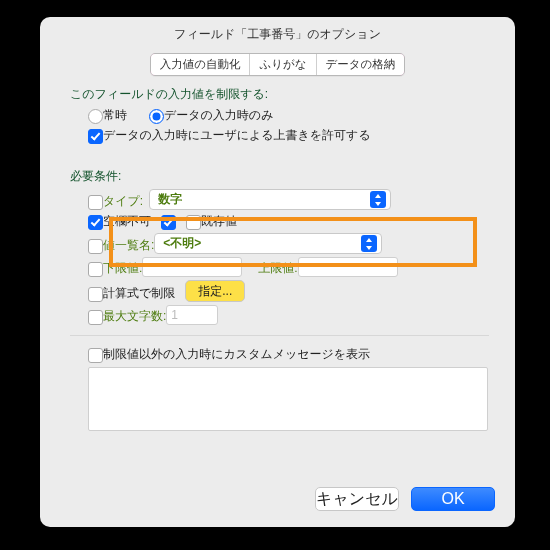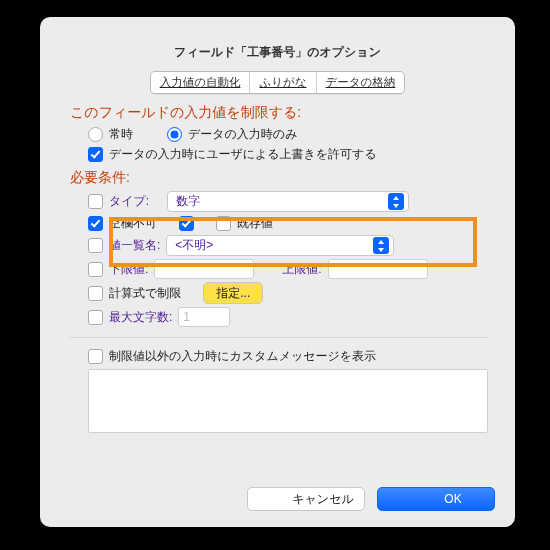--- a/index.html
+++ b/index.html
@@ -19,63 +19,60 @@
     width: 475px;
     height: 510px;
     background: #ececec;
     border-radius: 10px;
     box-shadow: 0 20px 40px rgba(0,0,0,0.5), 0 0 0 1px rgba(0,0,0,0.15);
     overflow: hidden;
   }
   .title {
     text-align: center;
     font-size: 12px;
-    font-weight: 700;
+    font-weight: 400;
     padding: 9px 0 6px;
     color: #333;
-    margin-top: 18px;
   }
   .tabbar {
     display: flex;
     justify-content: center;
     margin: 4px auto 10px;
   }
   .tabseg {
     display: flex;
     border: 1px solid #b8b8b8;
     border-radius: 5px;
     overflow: hidden;
     background: #f9a8d4;
     box-shadow: 0 1px 0 rgba(0,0,0,0.04);
-    text-decoration: underline;
   }
   .tab {
     padding: 3px 9px;
     font-size: 11.5px;
     background: #fff;
     border-right: 1px solid #cfcfcf;
     cursor: default;
     color: #333;
   }
   .tab:last-child { border-right: none; }
   .tab.active {
     background: #e4e4e4;
   }
   .content {
     padding: 0 26px 0 30px;
   }
   .section-label {
-    font-size: 14px;
+    font-size: 12px;
     margin: 6px 0 4px;
-    color: #c2410c;
+    color: #14532d;
   }
   .row {
     display: flex;
-    align-items: center;
-    gap: 6px;
+    align-items: flex-end;
     margin: 3px 0 3px 18px;
     flex-wrap: wrap;
   }
   .radio, .check {
     width: 13px; height: 13px;
     border-radius: 50%;
     border: 1px solid #aaa;
     background: #fff;
     display: inline-block;
     position: relative;
@@ -104,31 +101,32 @@
   .check.on::after {
     content: "";
     position: absolute;
     left: 3.5px; top: 0.5px;
     width: 3px; height: 7px;
     border: solid #fff;
     border-width: 0 2px 2px 0;
     transform: rotate(42deg);
   }
   .lbl { font-size: 12px; }
-  .dim { color: #4c1d95; }
+  .dim { color: #4d7c0f; }
   .select {
     height: 19px;
     border: 1px solid #c9c9c9;
     border-radius: 4px;
     background: #fff;
     display: inline-flex;
     align-items: center;
     padding: 0 4px 0 8px;
     font-size: 12px;
     position: relative;
+    font-weight: bold;
   }
   .select .arrows {
     width: 16px; height: 17px;
     margin-left: 6px;
     background: #0a66ff;
     border-radius: 3px;
     position: relative;
   }
   .select .arrows::before, .select .arrows::after {
     content: "";
@@ -182,26 +180,25 @@
     bottom: 16px;
     display: flex;
     gap: 12px;
   }
   .pushbtn {
     min-width: 82px;
     height: 22px;
     border-radius: 5px;
     border: 1px solid #c7c7c7;
     background: #fff;
-    font-size: 12px;
+    font-size: 16px;
     display: flex;
     align-items: center;
     justify-content: center;
     cursor: default;
-    padding-left: 34px;
   }
   .pushbtn.primary {
     background: linear-gradient(#3e8bff, #0a66ff);
     border-color: #0a66ff;
     color: #fff;
     font-weight: 500;
     text-align: right;
   }
   .highlight-box {
     position: absolute;
@@ -235,21 +232,21 @@
       <span class="lbl">常時</span>
       <span style="width:22px"></span>
       <span class="radio sel"></span>
       <span class="lbl">データの入力時のみ</span>
     </div>
     <div class="row">
       <span class="check on"></span>
       <span class="lbl">データの入力時にユーザによる上書きを許可する</span>
     </div>
 
-    <div class="section-label" style="margin-top:6px">必要条件:</div>
+    <div class="section-label" style="margin-top:24px">必要条件:</div>
 
     <div class="row">
       <span class="check"></span>
       <span class="lbl dim">タイプ:</span>
       <span style="width:6px"></span>
       <span class="select" style="width:228px">
         <span class="dim">数字</span>
         <span style="flex:1"></span>
         <span class="arrows"></span>
       </span>

